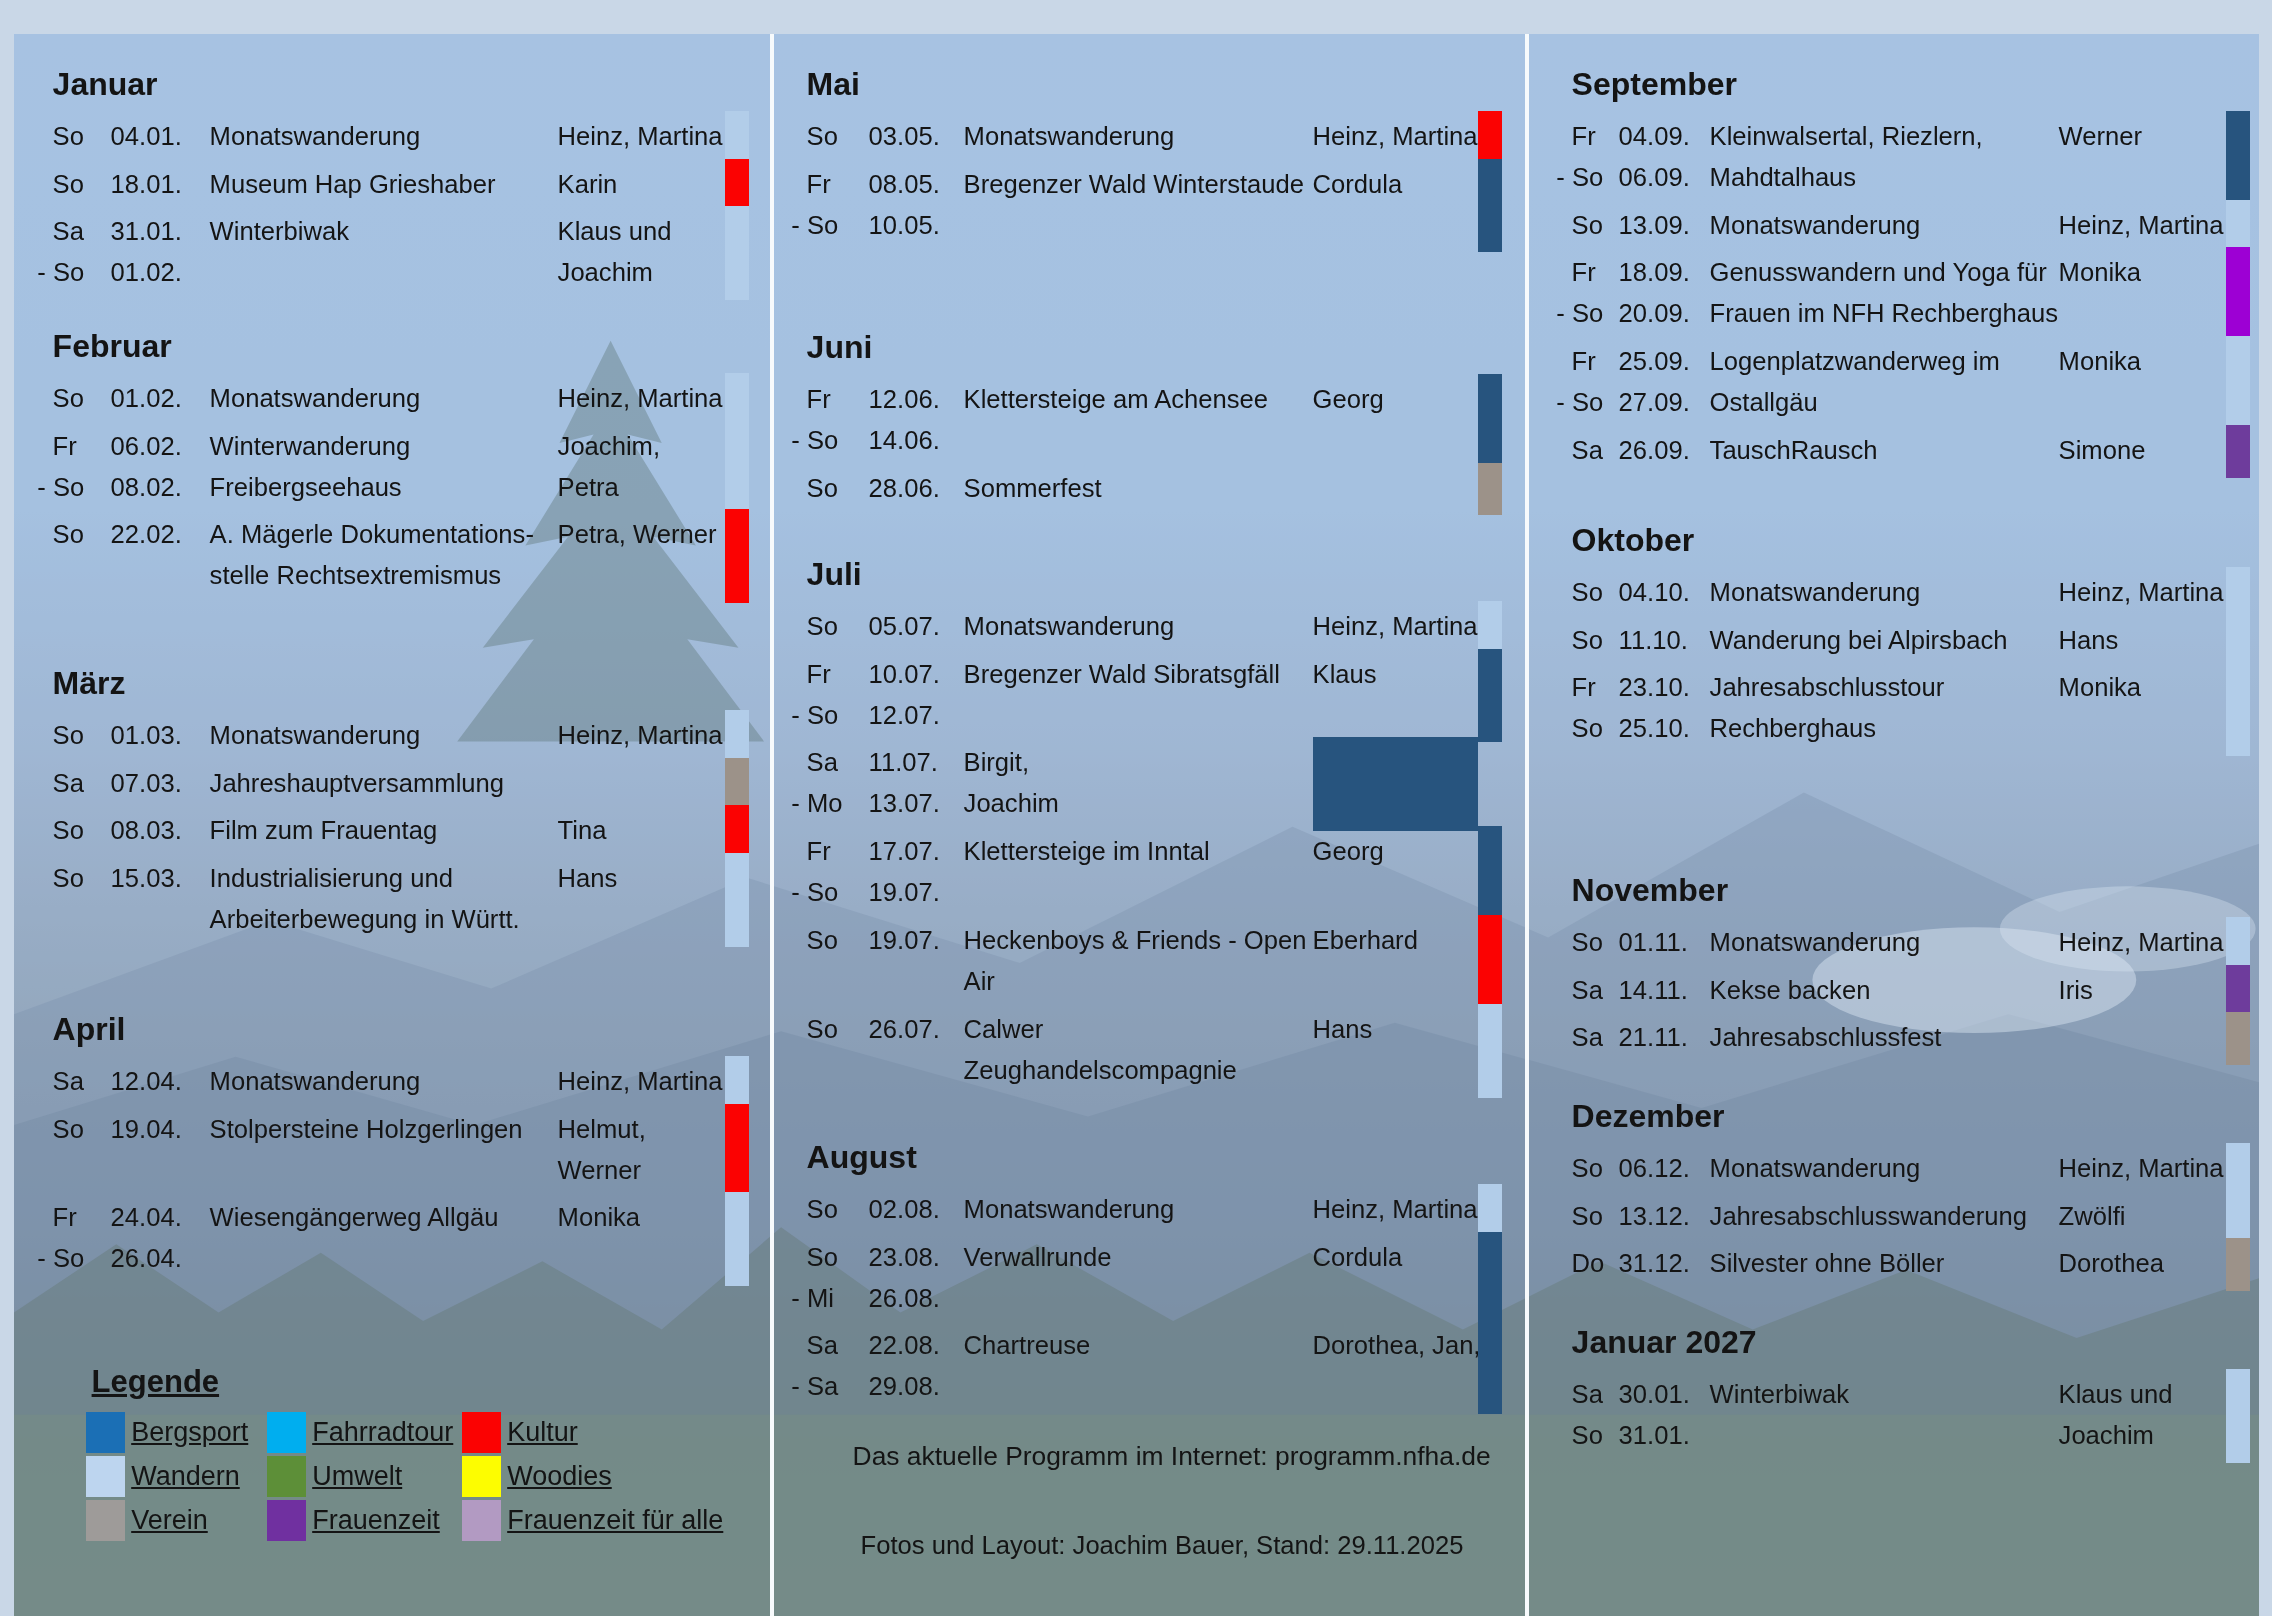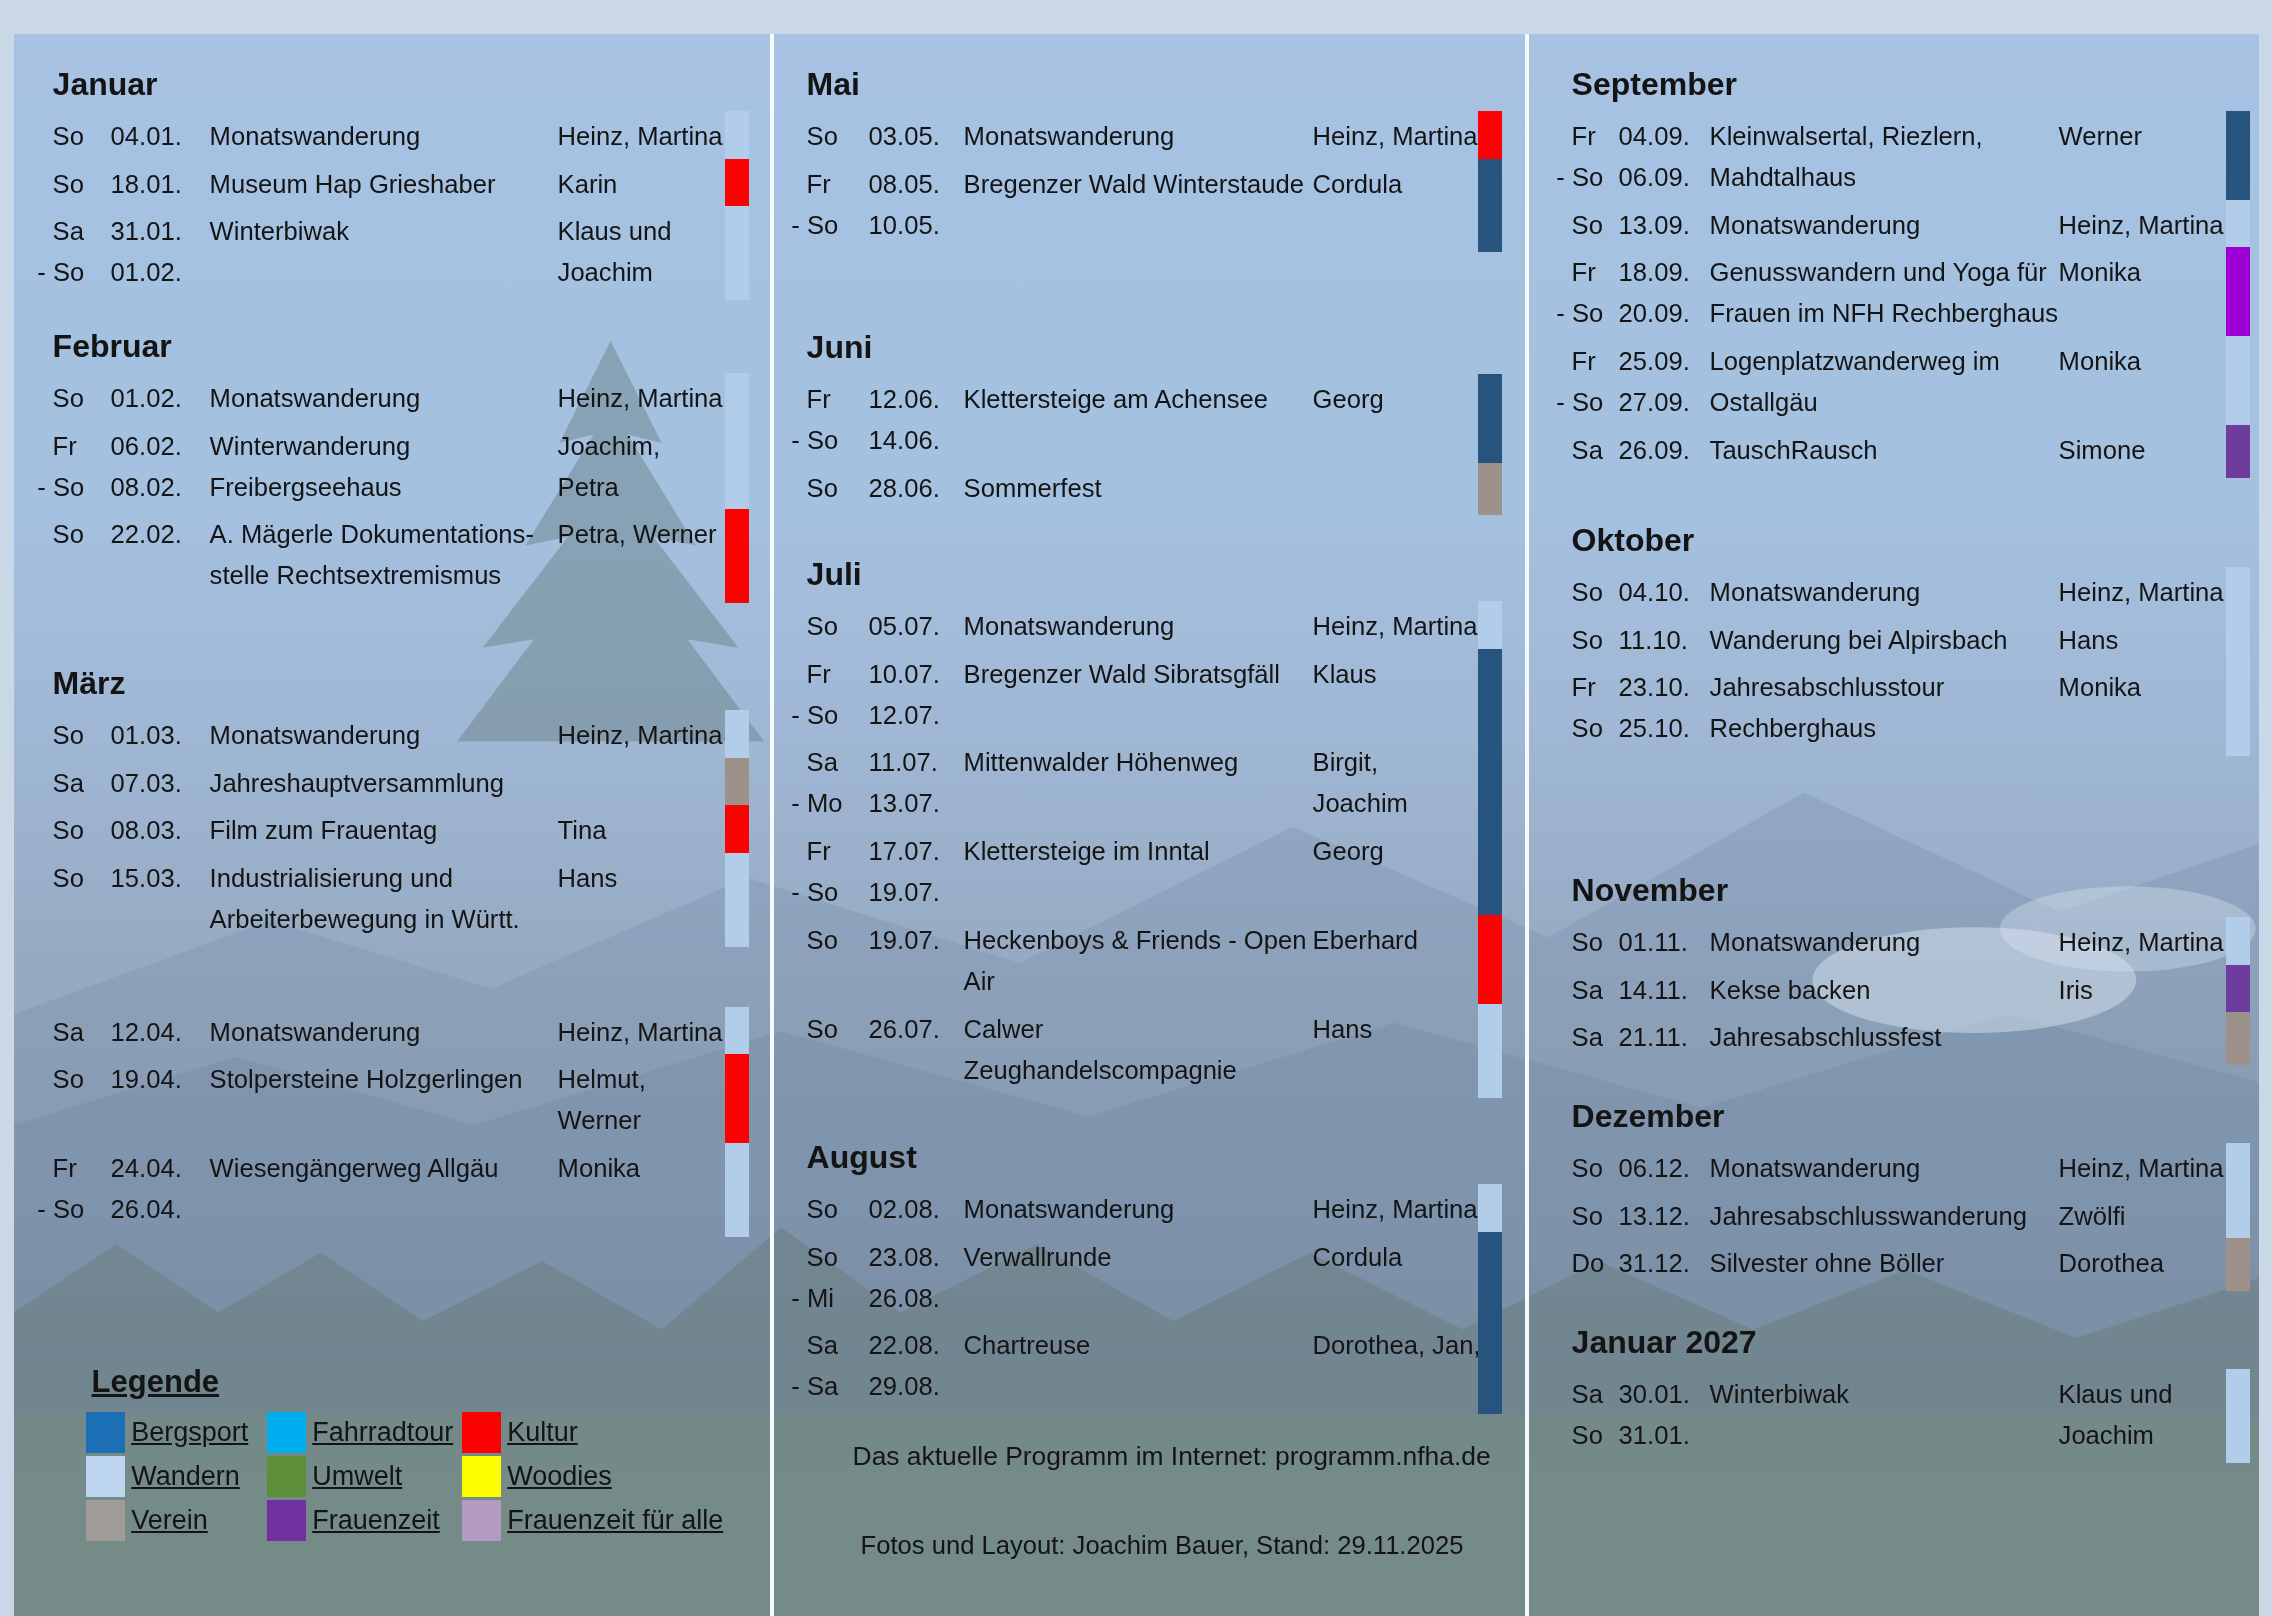--- a/index.html
+++ b/index.html
@@ -230,20 +230,21 @@
             </div>
             <div class="cell">
               <div class="ln">Hans</div>
             </div>
             <div class="cell barcell">
               <div class="bar" style="background: rgb(178, 205, 233);"></div>
             </div>
           </div>
         </div>
         <div class="month" style="top: 978px; left: 39px;">
+          <div class="month-title">April</div>
           <div class="event" style="grid-template-columns: 58px 99px 348px 167px 24px;">
             <div class="cell">
               <div class="ln">Sa</div>
             </div>
             <div class="cell">
               <div class="ln">12.04.</div>
             </div>
             <div class="cell">
               <div class="ln">Monatswanderung</div>
             </div>
@@ -409,23 +410,20 @@
             </div>
           </div>
           <div class="event" style="grid-template-columns: 62px 95px 349px 165px 24px;">
             <div class="cell">
               <div class="ln">Sa</div>
               <div class="ln" style="margin-left: -15.3px;">- Mo</div>
             </div>
             <div class="cell">
               <div class="ln">11.07.</div>
               <div class="ln">13.07.</div>
-            </div>
-            <div class="cell">
-              <div class="ln">Mittenwalder Höhenweg</div>
             </div>
             <div class="cell">
               <div class="ln">Birgit,</div>
               <div class="ln">Joachim</div>
             </div>
             <div class="cell barcell">
               <div class="bar" style="background: rgb(39, 84, 126);"></div>
             </div>
           </div>
           <div class="event" style="grid-template-columns: 62px 95px 349px 165px 24px;">

